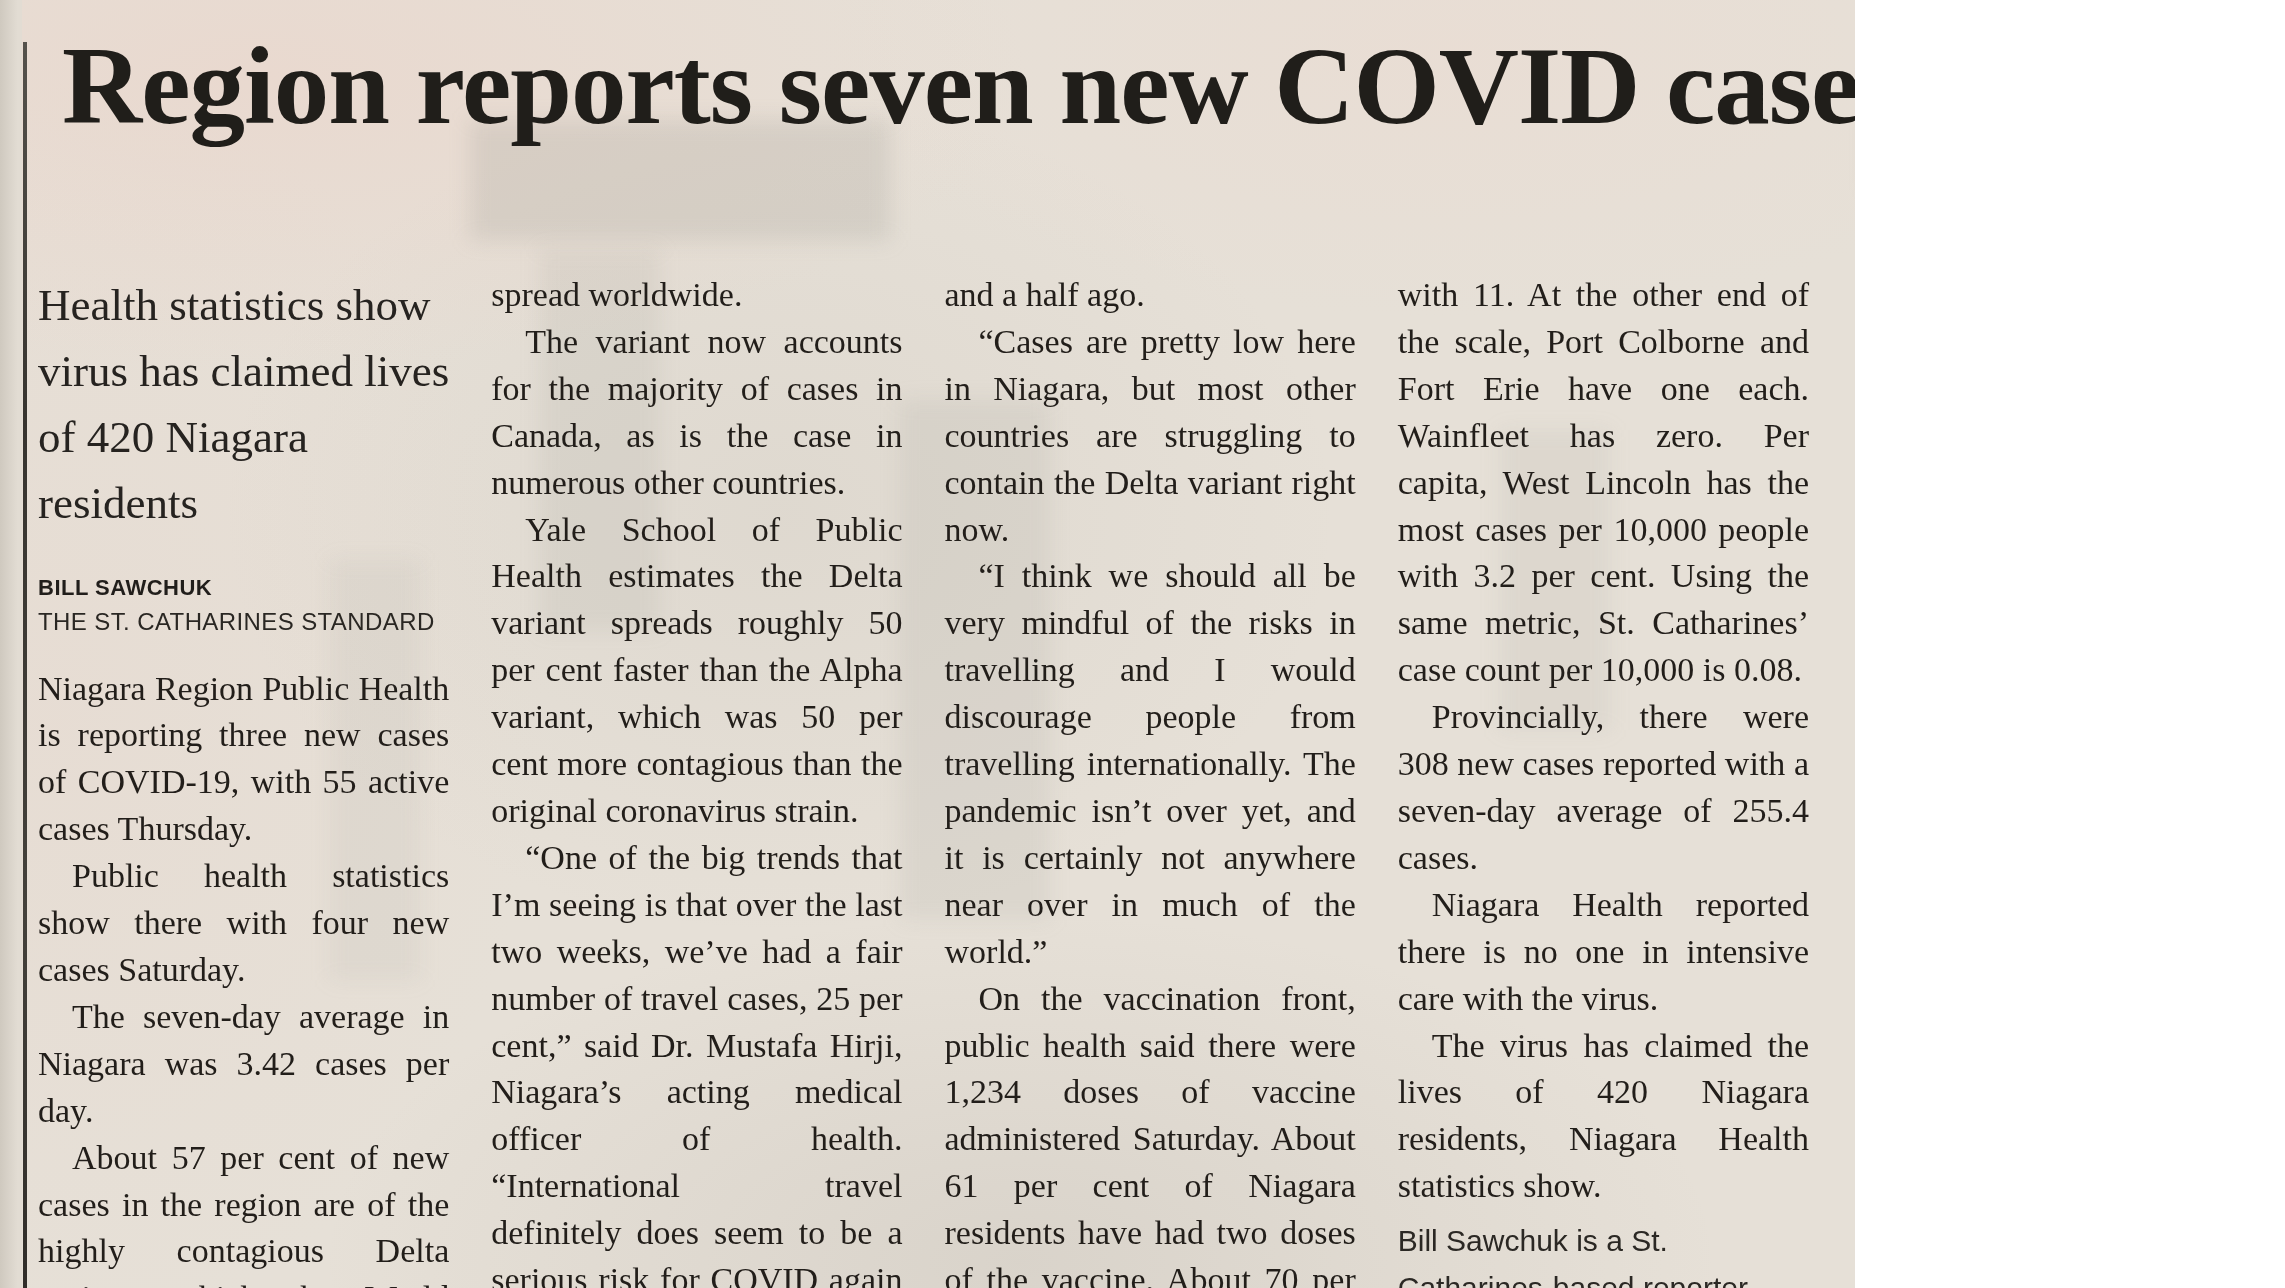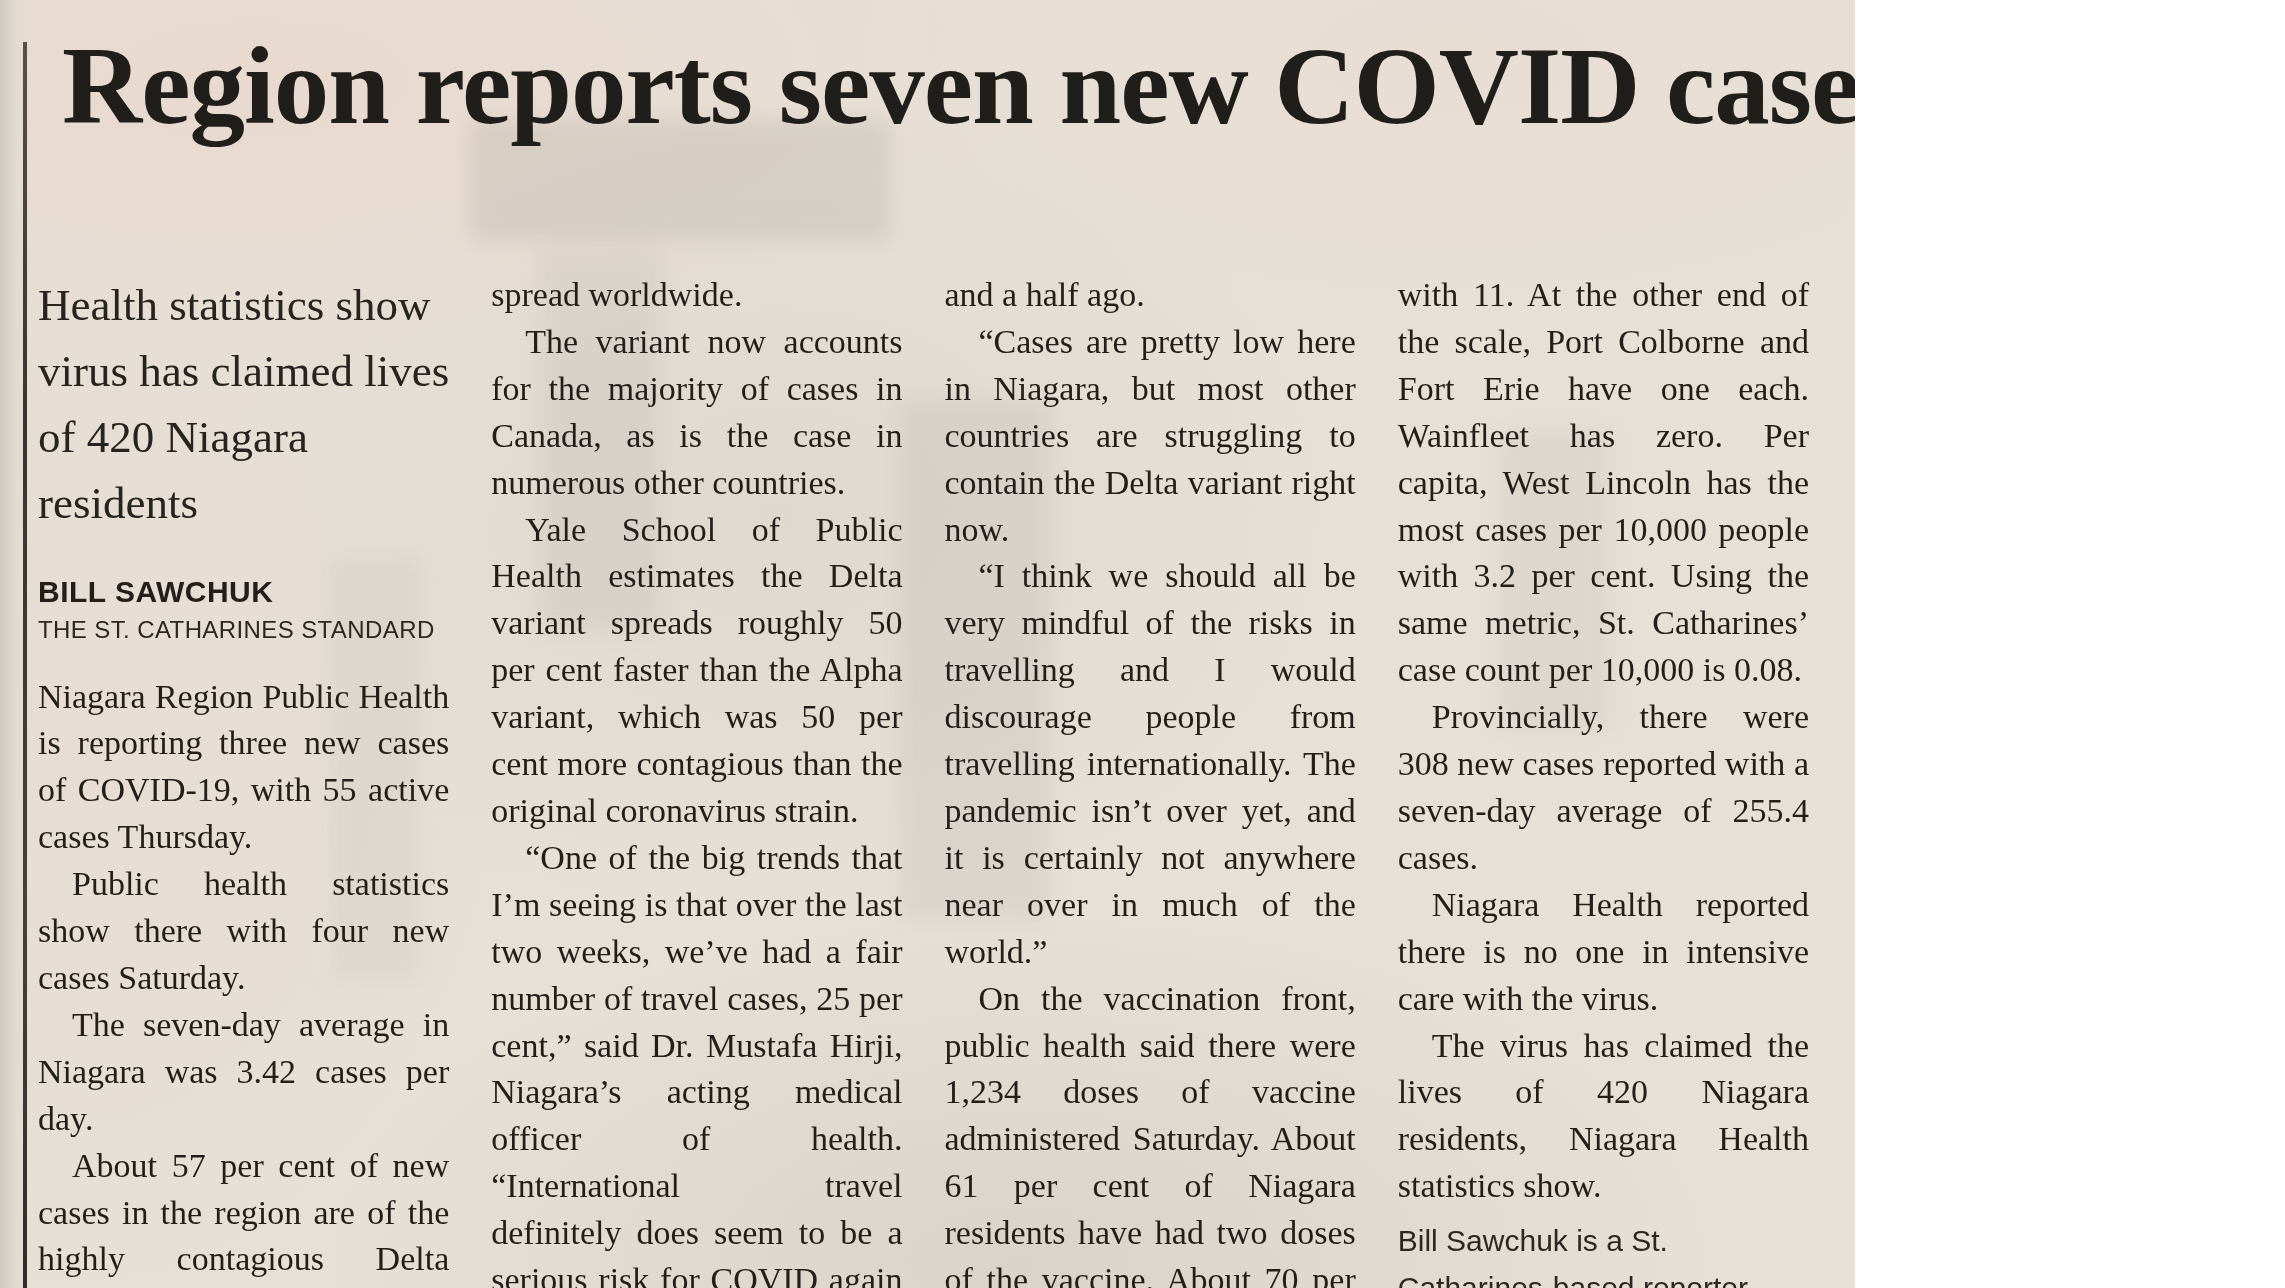--- a/index.html
+++ b/index.html
@@ -62,21 +62,21 @@
     font-family: "Liberation Serif", serif;
     font-size: 45px;
     line-height: 1.47;
     color: #262320;
     margin: 0 0 38px 0;
   }
   .byline { margin: 0 0 30px 0; }
   .byline-name {
     font-family: "Liberation Sans", sans-serif;
     font-weight: 700;
-    font-size: 30px;
+    font-size: 22px;
     letter-spacing: 0.5px;
     color: #211e1b;
   }
   .byline-affil {
     font-family: "Liberation Sans", sans-serif;
     font-size: 24px;
     letter-spacing: 0.4px;
     margin-top: 7px;
     color: #2a2723;
   }

